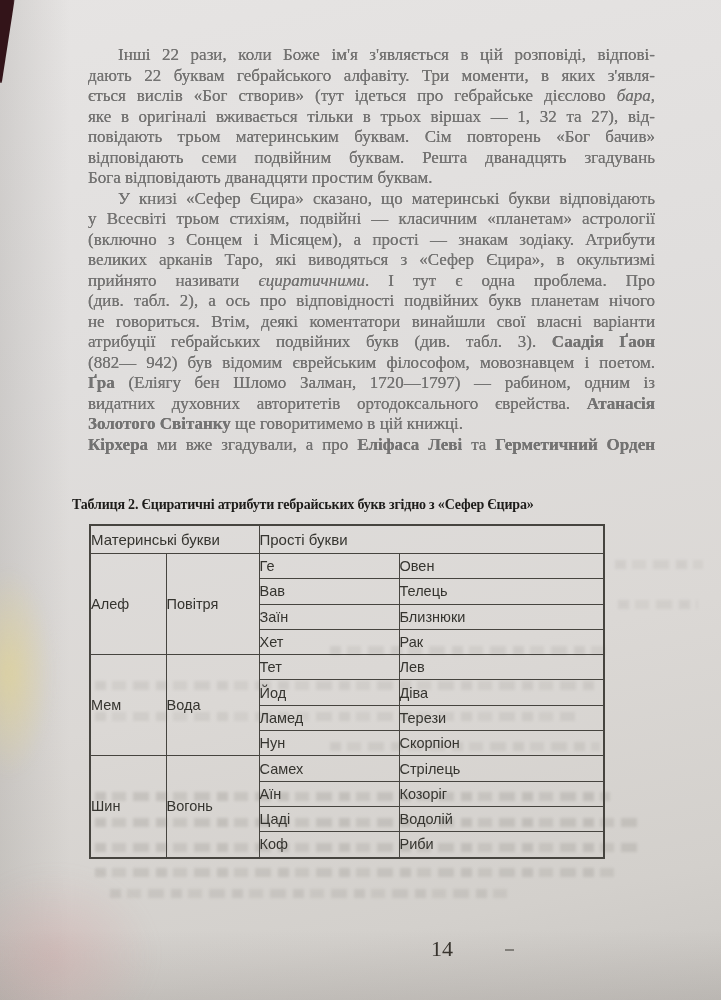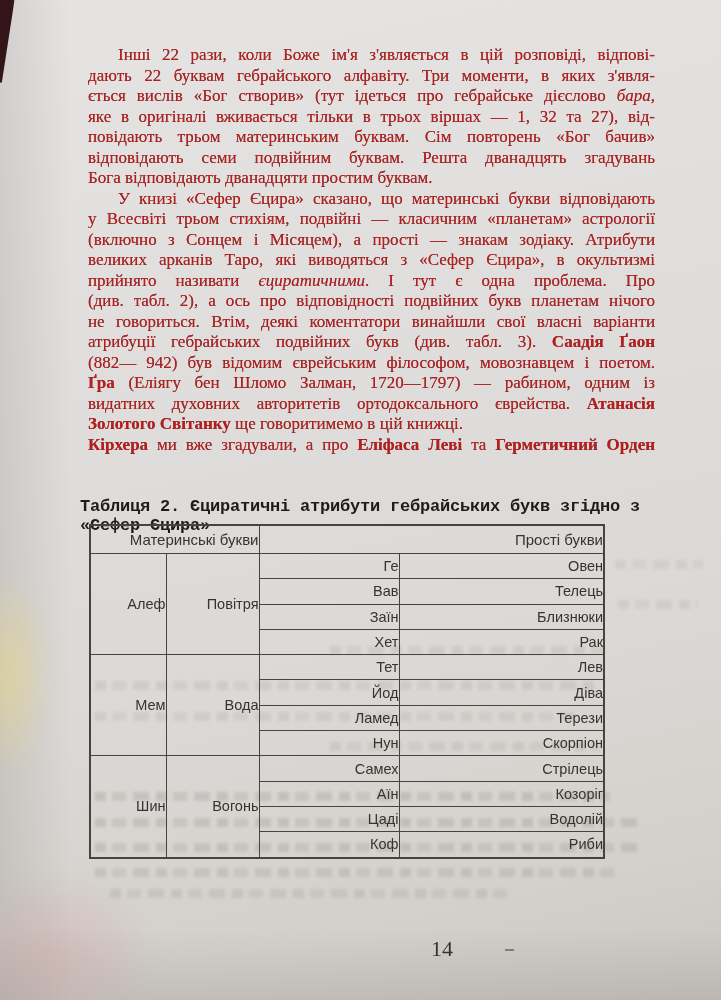--- a/index.html
+++ b/index.html
@@ -21,33 +21,33 @@
   .pink-corner{position:absolute;left:-46px;bottom:-40px;width:200px;height:170px;border-radius:50%;
     background:radial-gradient(closest-side,rgba(205,152,152,.35),rgba(205,152,152,0));filter:blur(8px);}
   
   .bleed{position:absolute;height:9px;filter:blur(1.7px);opacity:.42;
     background:repeating-linear-gradient(90deg,
       rgba(108,104,96,.40) 0 11px, rgba(108,104,96,0) 11px 17px,
       rgba(108,104,96,.30) 17px 31px, rgba(108,104,96,0) 31px 38px,
       rgba(108,104,96,.36) 38px 54px, rgba(108,104,96,0) 54px 61px);}
   
   .text-block{position:absolute;left:88px;top:45px;width:567px;
-    font-size:17px;line-height:20.5px;color:#b91c1c;
+    font-size:17px;line-height:20.5px;color:#737373;
     text-shadow:0 0 .5px rgba(46,42,36,.65);}
   .line{text-align:justify;text-align-last:justify;white-space:normal;}
   .line.last{text-align-last:left;}
   .line.indent{text-indent:30px;}
   
-  .caption{position:absolute;left:80px;top:497px;width:567px;
-    font-family:Liberation Mono, monospace;font-size:17px;font-weight:600;
+  .caption{position:absolute;left:72px;top:497px;width:567px;
+    font-family:Liberation Serif, serif;font-size:14px;font-weight:600;
     letter-spacing:-.2px;color:#1d1c1a;}
   
   .tbl{position:absolute;left:89px;top:524px;border-collapse:collapse;table-layout:fixed;
     font-family:"Liberation Sans", sans-serif;font-size:14.5px;color:#35342f;}
-  .tbl td{border:1.5px solid #46443f;text-align:right;vertical-align:middle;padding:0;}
+  .tbl td{border:1.5px solid #46443f;text-align:left;vertical-align:middle;padding:0;}
   .tbl .hdr td{height:27px;font-size:15px;}
   .tbl tbody td{height:24.3px;}
   .tbl{border:2px solid #46443f;}
   
   .pagenum{position:absolute;left:420px;top:936px;width:44px;text-align:center;
     font-size:22px;color:#37332d;}
   .dash-mark{position:absolute;left:505px;top:949px;width:9px;height:2px;
     background:rgba(70,68,62,.55);filter:blur(.5px);}
 </style>
 </head>

